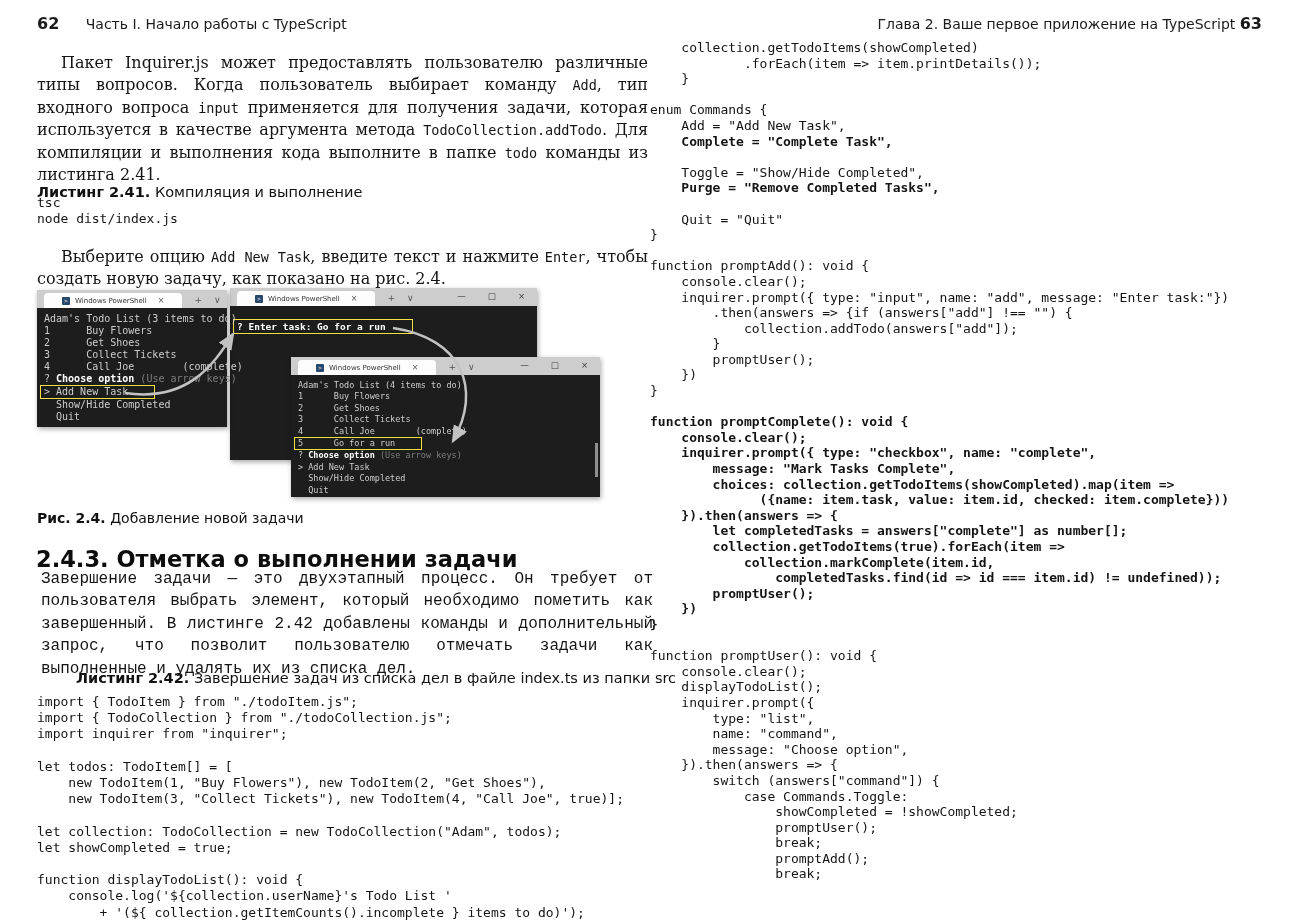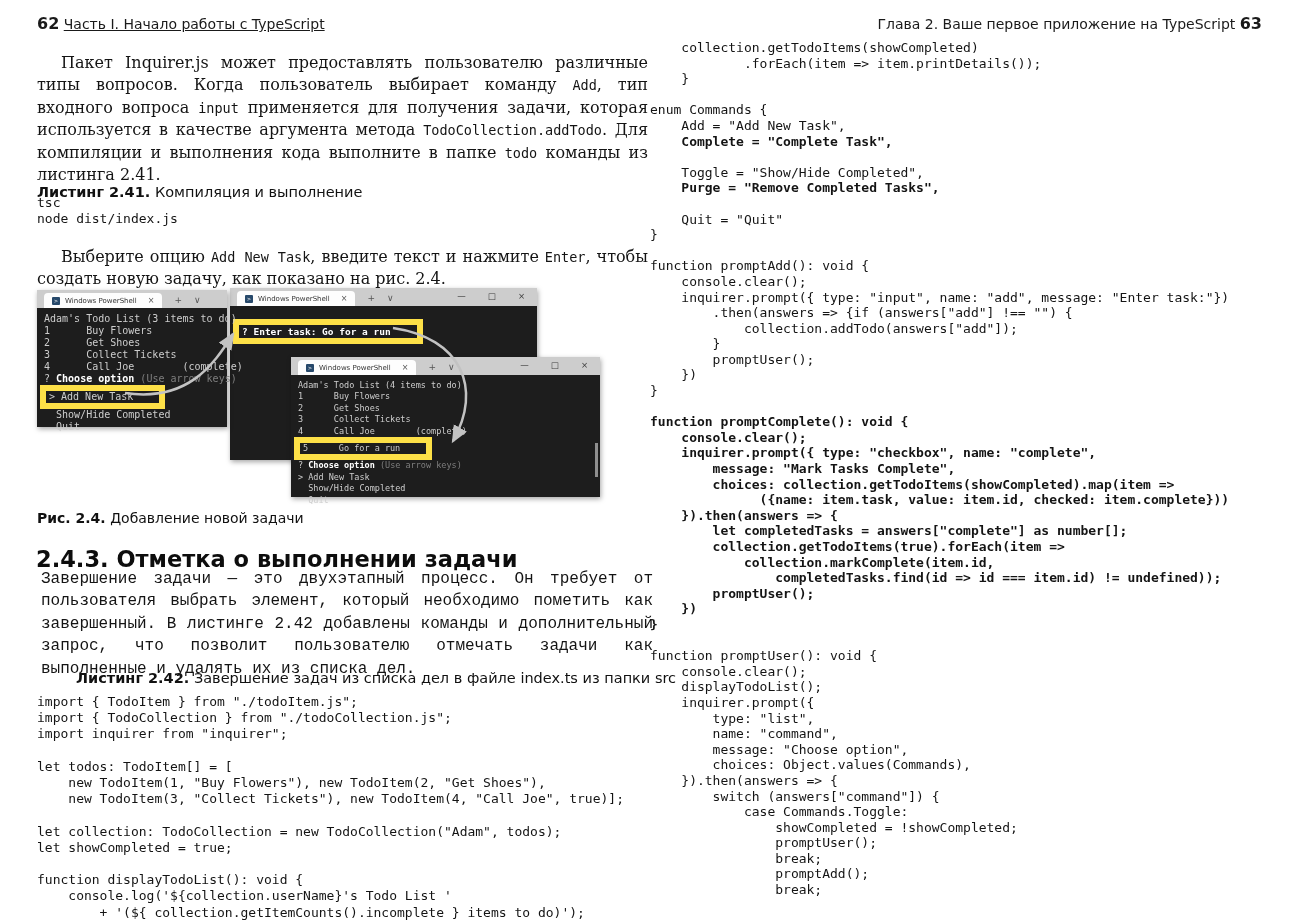--- a/index.html
+++ b/index.html
@@ -24,49 +24,49 @@
   .code .cb{font-weight:bold;}
   .code-l42 .cl{line-height:16.2px;}
   .code-l41 .cl{line-height:16px;}
   .code-right .cl{line-height:15.6px;}
   
   .figure{position:absolute;}
   .pswin{position:absolute;box-shadow:1px 2px 5px rgba(0,0,0,.35);}
   .ps-titlebar{height:18px;background:#cdcdcd;display:flex;align-items:flex-end;
                font-family:"DejaVu Sans",sans-serif;position:relative;}
   .ps-tab{background:#fdfdfd;height:15px;border-radius:4px 4px 0 0;display:flex;align-items:center;
-          padding:0 8px;margin-left:7px;gap:5px;font-size:7px;color:#333;white-space:nowrap;}
+          padding:0 18px;margin-left:7px;gap:5px;font-size:7px;color:#333;white-space:nowrap;}
   .ps-icon{width:8px;height:8px;background:#27496b;border-radius:1px;color:#fff;font-size:6px;
            line-height:8px;text-align:center;font-family:"DejaVu Sans Mono",monospace;flex:0 0 auto;}
   .ps-tab-close{font-size:8px;color:#555;margin-left:6px;}
   .ps-glyph{font-size:9px;color:#555;margin-left:12px;margin-bottom:3px;}
   .ps-controls{margin-left:auto;display:flex;gap:22px;padding:0 12px;font-size:8.5px;color:#3c3c3c;
                align-self:center;margin-bottom:2px;}
   .tbody{position:absolute;left:0;right:0;bottom:0;top:18px;background:#1d1d1d;
          padding:5px 7px;font-family:"DejaVu Sans Mono",monospace;}
   .tl{white-space:pre;}
   .ts-n{color:#cdcdcd;}
   .ts-b{color:#ffffff;font-weight:bold;}
   .ts-d{color:#7e7e7e;}
-  .boxx{display:inline-block;border:6px solid #fde047;padding:0 26px 0 3px;margin-left:-4px;}
+  .boxx{display:inline-block;border:1px solid #fde047;padding:0 26px 0 3px;margin-left:-4px;}
   .t-small{font-size:10px;}
   .t-small .tl{line-height:12px;}
   .t-mid{font-size:9.5px;}
   .t-mid .tl{line-height:13px;}
   .t-after{font-size:8.5px;}
   .t-after .tl{line-height:11.4px;}
   .scrollbar{position:absolute;right:2px;top:86px;width:3px;height:34px;background:#8f8f8f;}
   .arrows{position:absolute;left:0;top:0;z-index:40;pointer-events:none;}
 </style>
 </head>
 <body>
 
 <div class="abs pg-header" style="left:37px;top:14px;width:613px;">
   <span class="pg-num">62</span>
-  <span style="text-decoration:underline;">Часть I. Начало работы с TypeScript</span>
+  <span style="margin-left:22px;">Часть I. Начало работы с TypeScript</span>
 </div>
 
 <div class="abs para indent" style="left:37px;top:52px;width:611px;"><span>Пакет Inquirer.js может предоставлять пользователю различные типы вопросов. Когда пользователь выбирает команду </span><span class="mono">Add</span><span>, тип входного вопроса </span><span class="mono">input</span><span> применяется для получения задачи, которая используется в качестве аргумента метода </span><span class="mono">TodoCollection.addTodo</span><span>. Для компиляции и выполнения кода выполните в папке </span><span class="mono">todo</span><span> команды из листинга 2.41.</span></div>
 
 <div class="abs listing-cap" style="left:37px;top:184px;">
   <b>Листинг 2.41.</b><span> Компиляция и выполнение</span>
 </div>
 
 <div class="abs code code-l41" style="left:37px;top:195px;">
     <div class="cl">tsc</div>
@@ -235,21 +235,20 @@
     <div class="cl cb">    })</div>
     <div class="cl cb">}</div>
     <div class="cl">&nbsp;</div>
     <div class="cl">function promptUser(): void {</div>
     <div class="cl">    console.clear();</div>
     <div class="cl">    displayTodoList();</div>
     <div class="cl">    inquirer.prompt({</div>
     <div class="cl">        type: "list",</div>
     <div class="cl">        name: "command",</div>
     <div class="cl">        message: "Choose option",</div>
-    <div class="cl">        choices: Object.values(Commands),</div>
     <div class="cl">    }).then(answers =&gt; {</div>
     <div class="cl">        switch (answers["command"]) {</div>
     <div class="cl">            case Commands.Toggle:</div>
     <div class="cl">                showCompleted = !showCompleted;</div>
     <div class="cl">                promptUser();</div>
     <div class="cl">                break;</div>
     <div class="cl">                promptAdd();</div>
     <div class="cl">                break;</div>
   </div>
 

